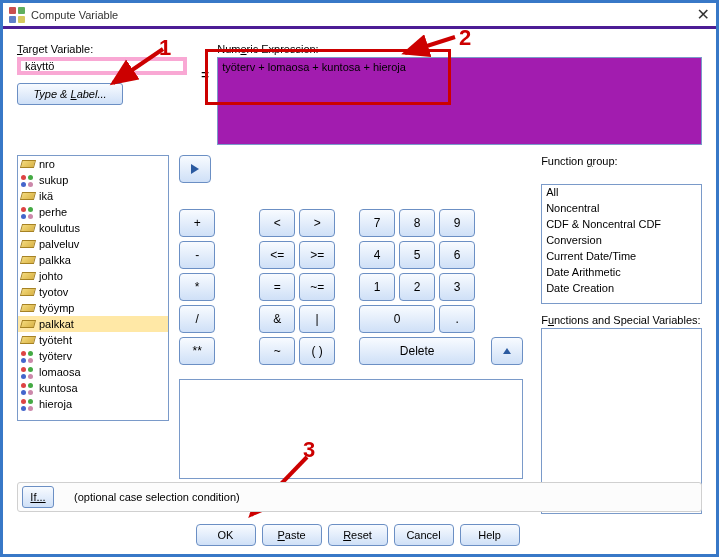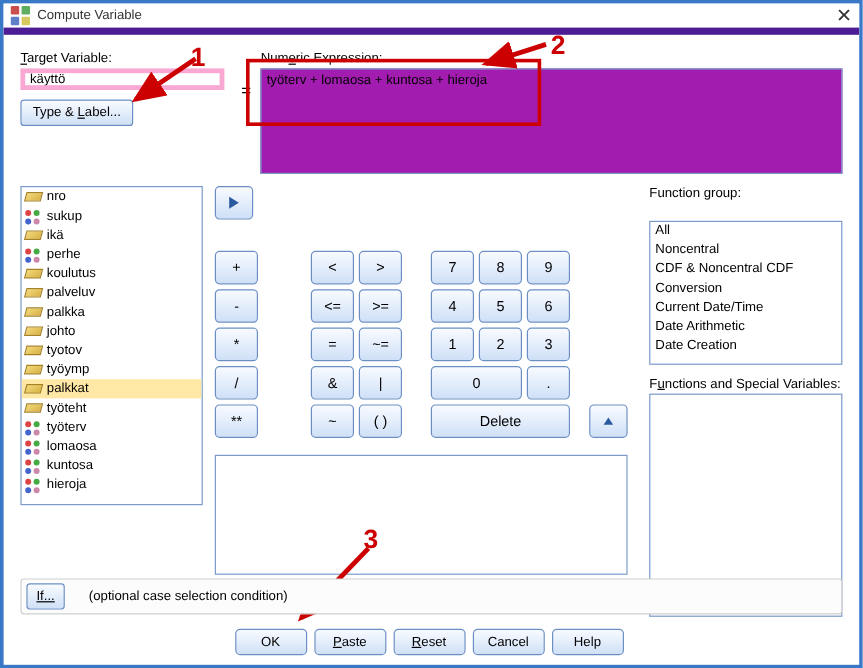--- a/index.html
+++ b/index.html
@@ -1,18 +1,18 @@
 <!DOCTYPE html>
 <html><head>
 <meta charset="utf-8">
 <style>
 * { box-sizing: border-box; margin: 0; padding: 0; font-family: Arial, sans-serif; font-size: 11px; }
 body { background: #f0f0f0; display: flex; align-items: center; justify-content: center; height: 557px; width: 719px; }
 .outer { border: 3px solid #3878c7; background: #fff; width: 719px; height: 557px; position: relative; }
-.titlebar { height: 26px; background: #fff; display: flex; align-items: center; padding: 0 6px; border-bottom: 6px solid #4c1d95; }
+.titlebar { height: 26px; background: #fff; display: flex; align-items: center; padding: 0 6px; border-bottom: 3px solid #4c1d95; }
 .titlebar .logo { width: 16px; height: 16px; margin-right: 6px; position: relative; }
 .titlebar .logo div { position:absolute; border-radius:1px; }
 .titlebar .logo .r1{width:7px;height:7px;background:#c94f4f;left:0;top:0}
 .titlebar .logo .r2{width:7px;height:7px;background:#5fae5f;left:9px;top:0}
 .titlebar .logo .r3{width:7px;height:7px;background:#5f7fc9;left:0;top:9px}
 .titlebar .logo .r4{width:7px;height:7px;background:#d6c95f;left:9px;top:9px}
 .title { color: #333; }
 .close { font-size: 16px; color: #333; margin-left: auto; cursor: default; }
 .content { padding: 14px 14px 6px 14px; position: relative; height: calc(100% - 26px); }
 
@@ -20,21 +20,21 @@
 .callout-num-1 { position:absolute; top:6px; left:156px; color:#c00; font-size:22px; font-weight:bold; }
 .callout-num-2 { position:absolute; top:-4px; left:456px; color:#c00; font-size:22px; font-weight:bold; }
 .callout-num-3 { position:absolute; top:408px; left:300px; color:#c00; font-size:22px; font-weight:bold; }
 
 
 .toprow { display:flex; }
 .leftcol { width: 176px; }
 .label { color:#000; margin-bottom:2px; }
 .letter { text-decoration: underline; }
 .input { width:170px; height:18px; border:4px solid #f9a8d4; padding:2px 4px; background:#fff; }
-.type-button { margin-top:8px; height:22px; width:94px; background: linear-gradient(#f8fbff,#cfe0f7); border:1px solid #6b8fc4; border-radius:3px; color:#000; cursor:default; }
+.type-button { margin-top:8px; height:22px; width:106px; background: linear-gradient(#f8fbff,#cfe0f7); border:1px solid #6b8fc4; border-radius:3px; color:#000; cursor:default;font-style:italic; }
 
 .equals { margin: 24px 8px 0 8px; font-size:14px; }
 
 .rightcol-top { flex:1; display:flex; flex-direction:column; }
 .big-text { width:100%; height:88px; border:1px solid #7a9ac9; padding:3px 4px; background:#a21caf; resize:none; }
 
 
 .mainrow { display:flex; margin-top:10px; }
 .varlist-box { width:170px; height:266px; border:1px solid #7a9ac9; background:#fff; overflow:auto; }
 .varlist-box .item { display:flex; align-items:center; height:16px; padding:0 3px; }

